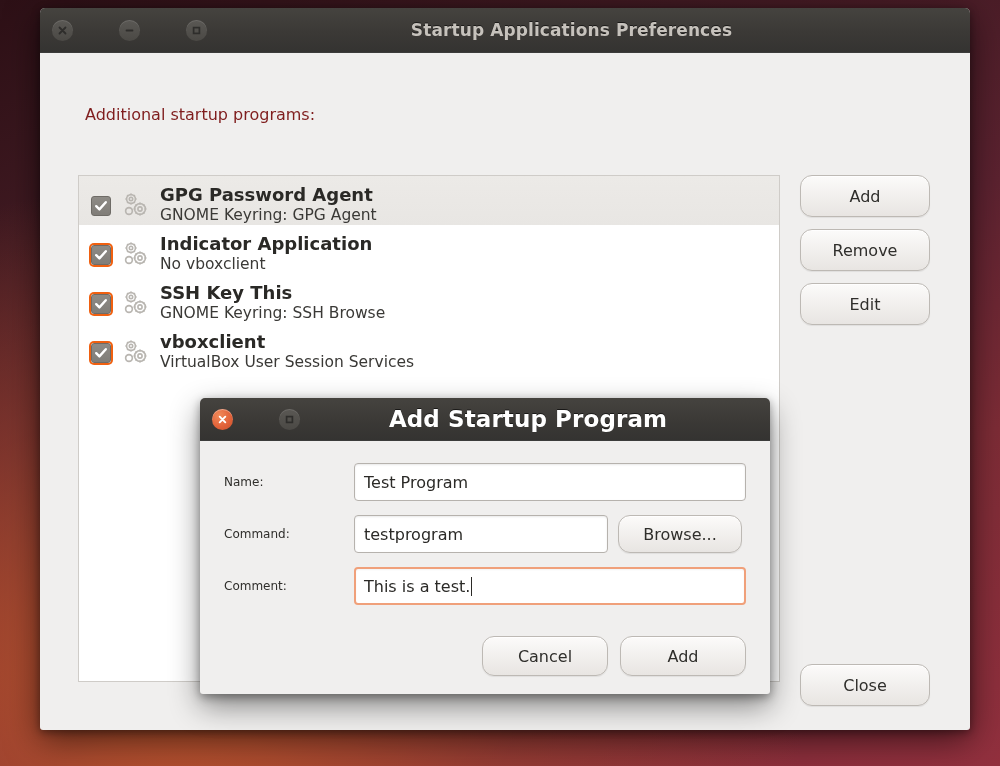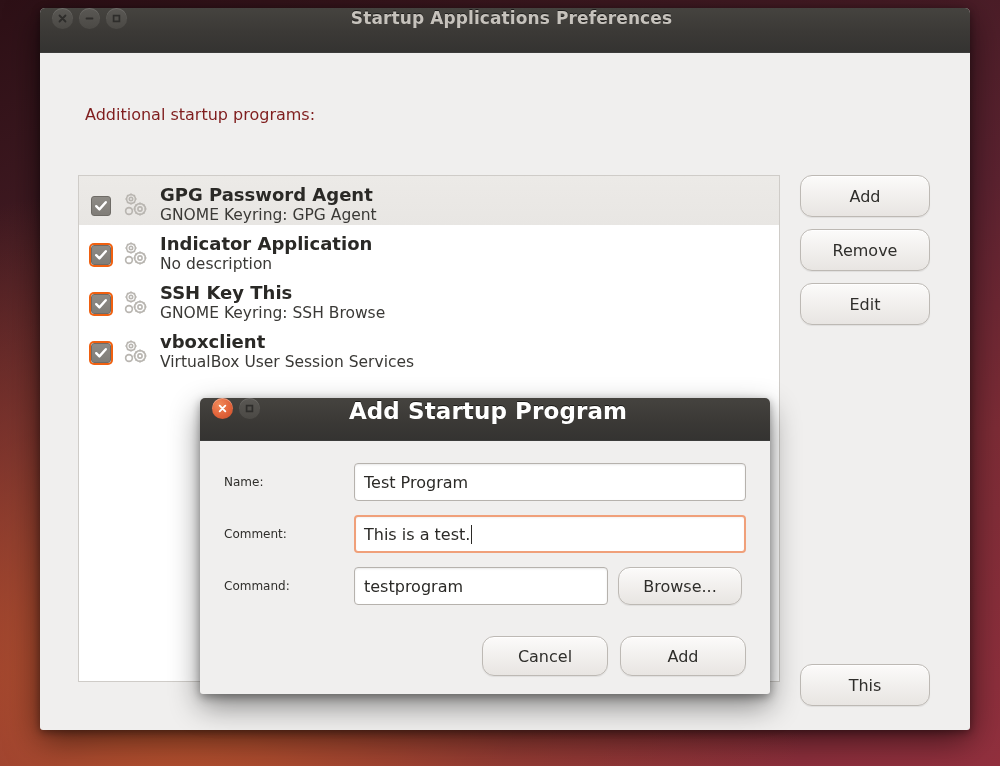--- a/index.html
+++ b/index.html
@@ -27,24 +27,25 @@
     background: #f0efee;
     border-radius: 5px 5px 3px 3px;
     box-shadow: 0 10px 34px rgba(0,0,0,0.55), 0 2px 8px rgba(0,0,0,0.4);
     overflow: hidden;
     display: flex; flex-direction: column;
   }
   .titlebar {
     height: 44px;
     background: linear-gradient(180deg, #45433f 0%, #3b3936 55%, #343331 100%);
     border-bottom: 1px solid #222120;
-    display: flex; align-items: flex-start;
+    display: flex; align-items: center;
     padding-left: 12px;
     flex: none;
     position: relative;
+    gap: 40px;
   }
   .titlebar::after {
     content:""; position:absolute; left:0; right:0; bottom:-1px; height:1px;
     background: rgba(255,255,255,0.12);
   }
   .wbtn {
     width: 21px; height: 21px; border-radius: 50%;
     margin-right: 6px;
     display: flex; align-items: center; justify-content: center;
     background: linear-gradient(180deg, #5a5854 0%, #4b4945 100%);
@@ -296,21 +297,21 @@
                 <circle cx="20" cy="19" r="5.4"></circle>
                   <circle cx="20" cy="19" r="2.1"></circle>
                 <path d="M20 12.6v2M20 23.4v2M13.6 19h2M24.4 19h2M15.5 14.5l1.4 1.4M23.1 22.1l1.4 1.4M24.5 14.5l-1.4 1.4M16.9 22.1l-1.4 1.4"></path>
                 <circle cx="9" cy="21" r="3.4"></circle>
                 <path d="M9 17v1.2M9 23.8V25M5 21h1.2M11.8 21H13M6.2 18.2l.9.9M10.9 22.9l.9.9M11.8 18.2l-.9.9M7.1 22.9l-.9.9"></path>
               </g>
             </svg>
           </div>
           <div class="row-text">
             <div class="row-title">Indicator Application</div>
-            <div class="row-desc">No description</div>
+            <div class="row-desc">No vboxclient</div>
           </div>
         </div>
 
         <div class="list-row">
           <div class="checkbox focused">
             <svg width="14" height="14" viewBox="0 0 14 14">
               <path d="M2.2 7.2 L5.4 10.4 L11.8 3.2" fill="none" stroke="#ffffff" stroke-width="2.4" stroke-linecap="round" stroke-linejoin="round"></path>
             </svg>
           </div>
           <div class="gear-icon">
@@ -360,21 +361,21 @@
         </div>
 
       </div>
 
       <div id="side-buttons">
         <div class="btn">Add</div>
         <div class="btn">Remove</div>
         <div class="btn">Edit</div>
       </div>
 
-      <div class="btn" id="close-button">This</div>
+      <div class="btn" id="close-button">Close</div>
 
     </div>
   </div>
 
   <div id="add-dialog">
 
     <div class="titlebar">
       <div class="wbtn wbtn-close-active">
         <svg width="11" height="11" viewBox="0 0 11 11">
           <path d="M2.7 2.7 L8.3 8.3 M8.3 2.7 L2.7 8.3" stroke="#ffffff" stroke-width="1.9" stroke-linecap="round"></path>
@@ -391,35 +392,35 @@
     <div class="dialog-body">
 
       <div class="form-row">
         <div class="form-label">Name:</div>
         <div class="text-input" id="name-input">
           <span>Test Program</span>
         </div>
       </div>
 
       <div class="form-row">
+        <div class="form-label">Command:</div>
+        <div class="text-input" id="command-input">
+          <span>testprogram</span>
+        </div>
+        <div class="btn" id="browse-button">Browse...</div>
+      </div>
+
+      <div class="form-row">
         <div class="form-label">Comment:</div>
         <div class="text-input focused" id="comment-input">
           <span>This is a test.</span>
             <span class="caret"></span>
         </div>
       </div>
 
-      <div class="form-row">
-        <div class="form-label">Command:</div>
-        <div class="text-input" id="command-input">
-          <span>testprogram</span>
-        </div>
-        <div class="btn" id="browse-button">Browse...</div>
-      </div>
-
       <div class="dialog-actions">
         <div class="btn">Cancel</div>
         <div class="btn">Add</div>
       </div>
 
     </div>
   </div>
 
 </div>
 

